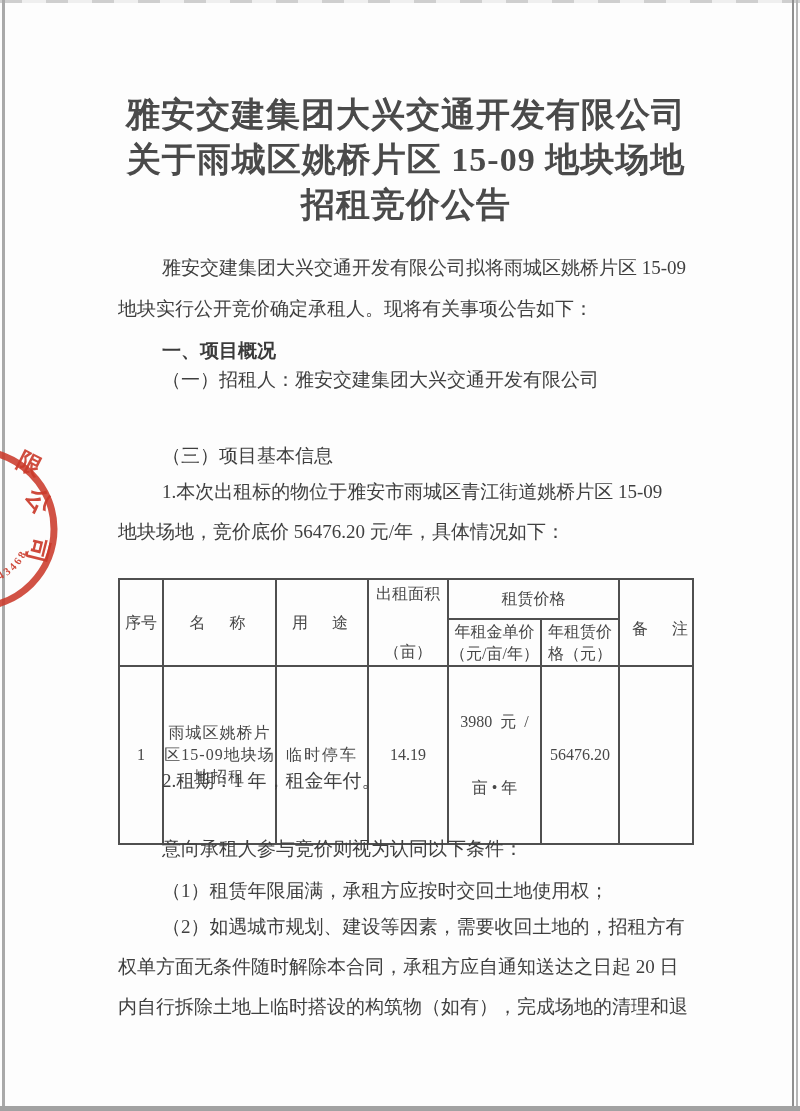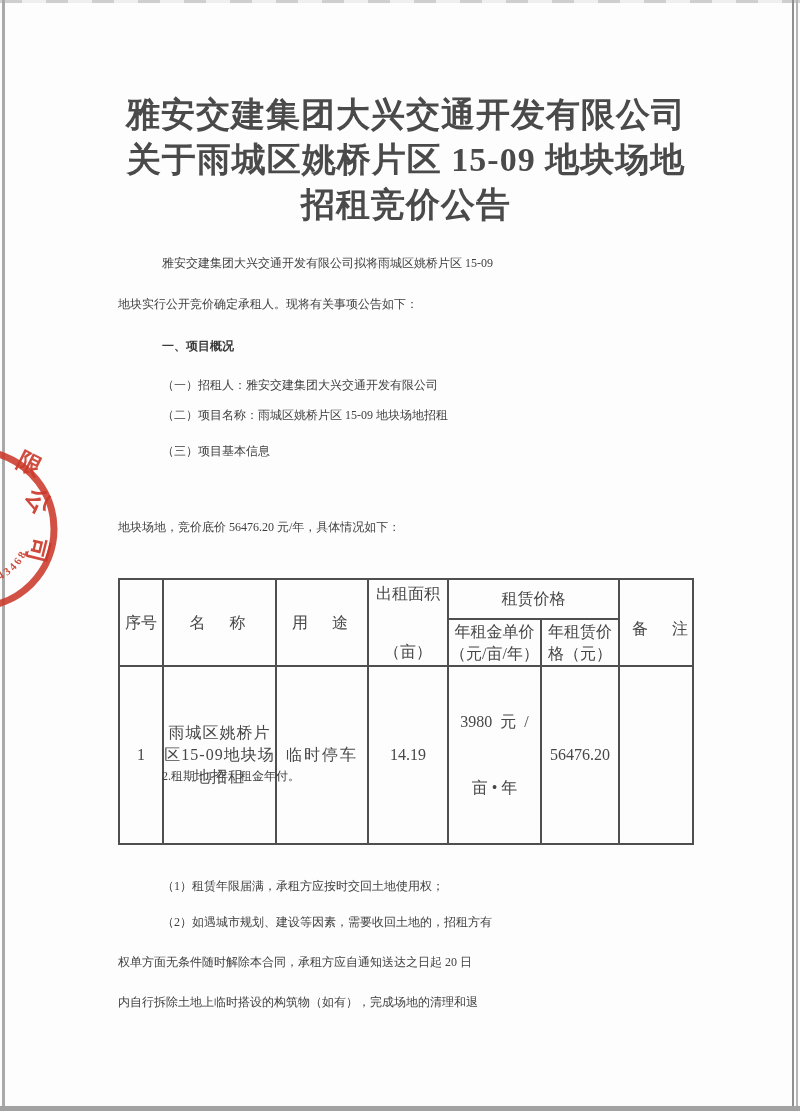--- a/index.html
+++ b/index.html
@@ -13,21 +13,21 @@
   .edge-right-outer{position:absolute;left:792px;top:0;width:2px;height:1111px;background:#8f8f8f;}
   .edge-right-inner{position:absolute;left:796px;top:0;width:2px;height:1111px;background:#b5b5b5;}
   .edge-top{position:absolute;left:0;top:0;width:800px;height:3px;
     background:repeating-linear-gradient(90deg,#cfcfcf 0 22px,#efefef 22px 46px);}
   .edge-bottom{position:absolute;left:0;top:1106px;width:800px;height:5px;background:#a2a2a2;}
 
   .content{position:absolute;left:118px;top:0;width:576px;height:1111px;}
 
   .t-line{position:absolute;left:0;width:100%;text-align:center;
     font-weight:700;font-size:34px;letter-spacing:1px;color:#4a4a4a;white-space:nowrap;}
-  .b-line{position:absolute;left:0;font-size:12px;color:#3f3f3f;white-space:nowrap;}
+  .b-line{position:absolute;left:0;font-size:19px;color:#3f3f3f;white-space:nowrap;}
   .indent{left:44px;}
   .bold{font-weight:700;color:#3a3a3a;text-align:center;}
 
   table.info-table{
     position:absolute;left:0;top:578px;width:574px;
     border-collapse:collapse;table-layout:fixed;
     font-size:16px;color:#474747;
   }
   table.info-table td{border:2px solid #4f4f4f;padding:0;text-align:center;vertical-align:middle;line-height:22px;}
   td.va-top{vertical-align:top;}
@@ -69,24 +69,24 @@
 
     <div class="t-line" style="top:92px">雅安交建集团大兴交通开发有限公司</div>
     <div class="t-line" style="top:137px">关于雨城区姚桥片区 15-09 地块场地</div>
     <div class="t-line" style="top:182px">招租竞价公告</div>
 
     <div class="b-line indent" style="top:255px">雅安交建集团大兴交通开发有限公司拟将雨城区姚桥片区 15-09</div>
     <div class="b-line" style="top:296px">地块实行公开竞价确定承租人。现将有关事项公告如下：</div>
 
     <div class="b-line indent bold" style="top:338px">一、项目概况</div>
 
-    <div class="b-line indent" style="top:377px">（一）招租人：雅安交建集团大兴交通开发有限公司</div>
-    <div class="b-line indent" style="top:407px">（二）项目名称：雨城区姚桥片区 15-09 地块场地招租</div>
+    <div class="b-line indent" style="top:367px">（一）招租人：雅安交建集团大兴交通开发有限公司</div>
     <div class="b-line indent" style="top:443px">（三）项目基本信息</div>
 
+    <div class="b-line indent" style="top:479px">1.本次出租标的物位于雅安市雨城区青江街道姚桥片区 15-09</div>
     <div class="b-line" style="top:519px">地块场地，竞价底价 56476.20 元/年，具体情况如下：</div>
 
     <table class="info-table">
       <colgroup>
         <col style="width:44px">
           <col style="width:113px">
           <col style="width:92px">
         <col style="width:80px">
           <col style="width:93px">
           <col style="width:78px">
@@ -131,19 +131,20 @@
           <div>3980  元  /</div>
           <div>亩 • 年</div>
         </td>
         <td class="annual-cell">56476.20</td>
         <td></td>
       </tr>
     </tbody>
       </table>
 
     <div class="b-line indent" style="top:768px">2.租期：1 年，租金年付。</div>
+    <div class="b-line indent" style="top:836px">意向承租人参与竞价则视为认同以下条件：</div>
     <div class="b-line indent" style="top:878px">（1）租赁年限届满，承租方应按时交回土地使用权；</div>
     <div class="b-line indent" style="top:914px">（2）如遇城市规划、建设等因素，需要收回土地的，招租方有</div>
     <div class="b-line" style="top:954px">权单方面无条件随时解除本合同，承租方应自通知送达之日起 20 日</div>
     <div class="b-line" style="top:994px">内自行拆除土地上临时搭设的构筑物（如有），完成场地的清理和退</div>
 
   </div>
 </div>
 
 </body></html>

